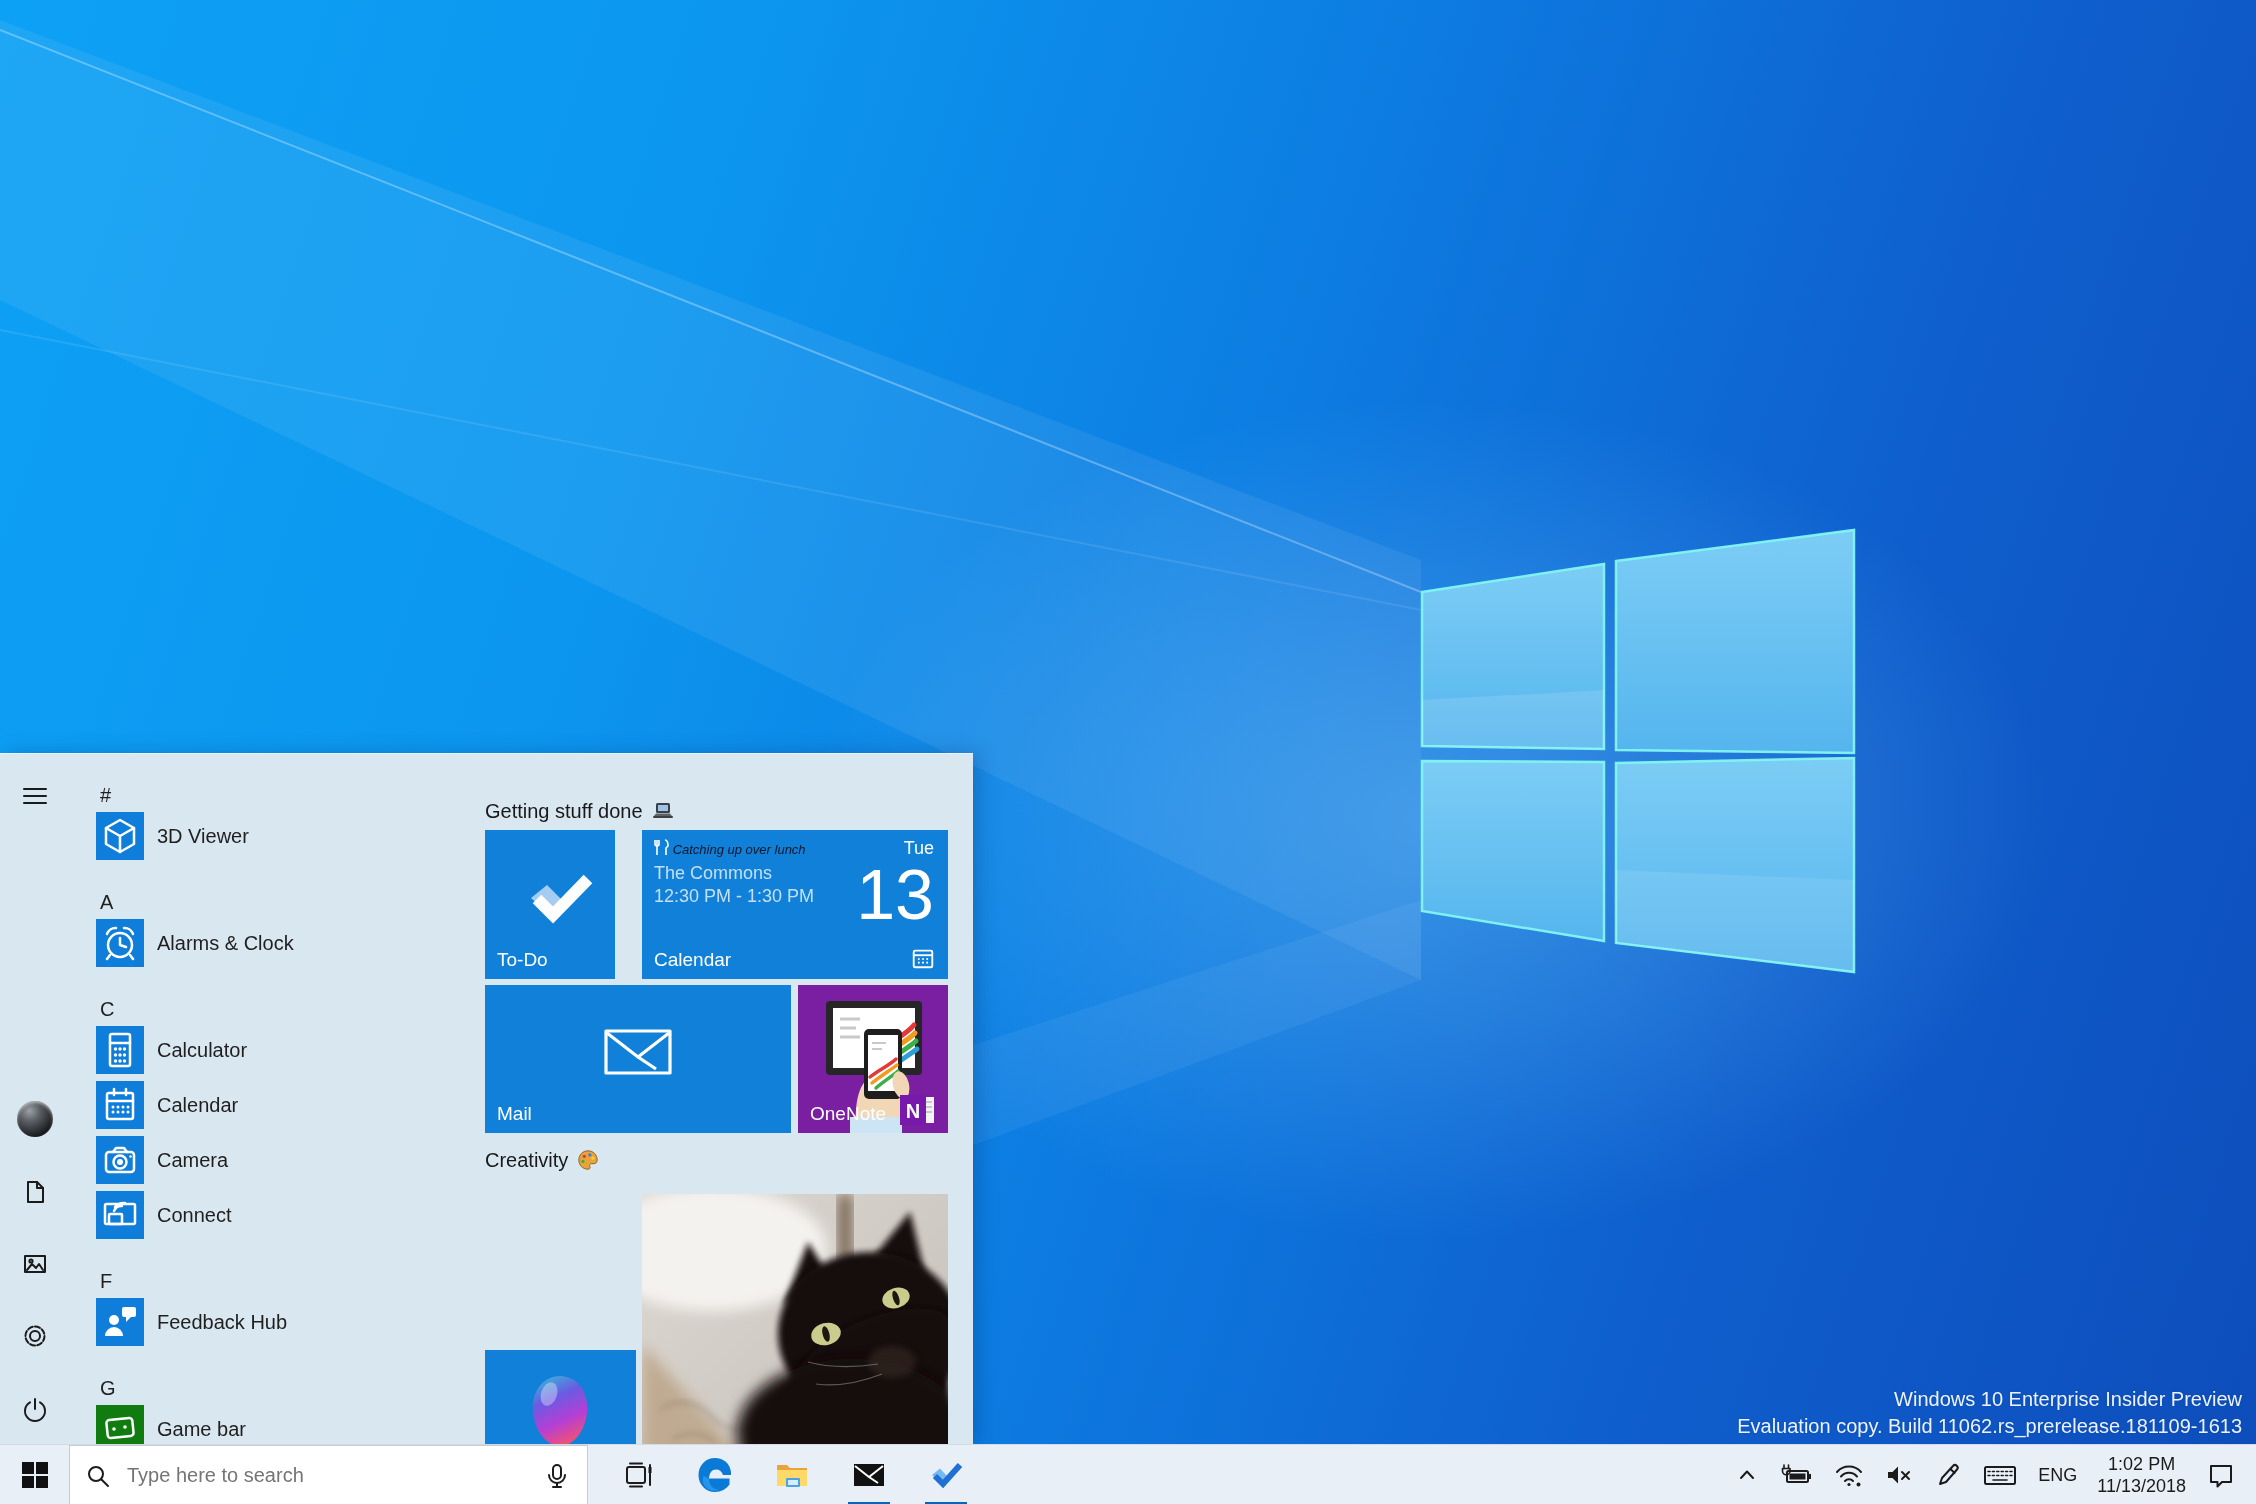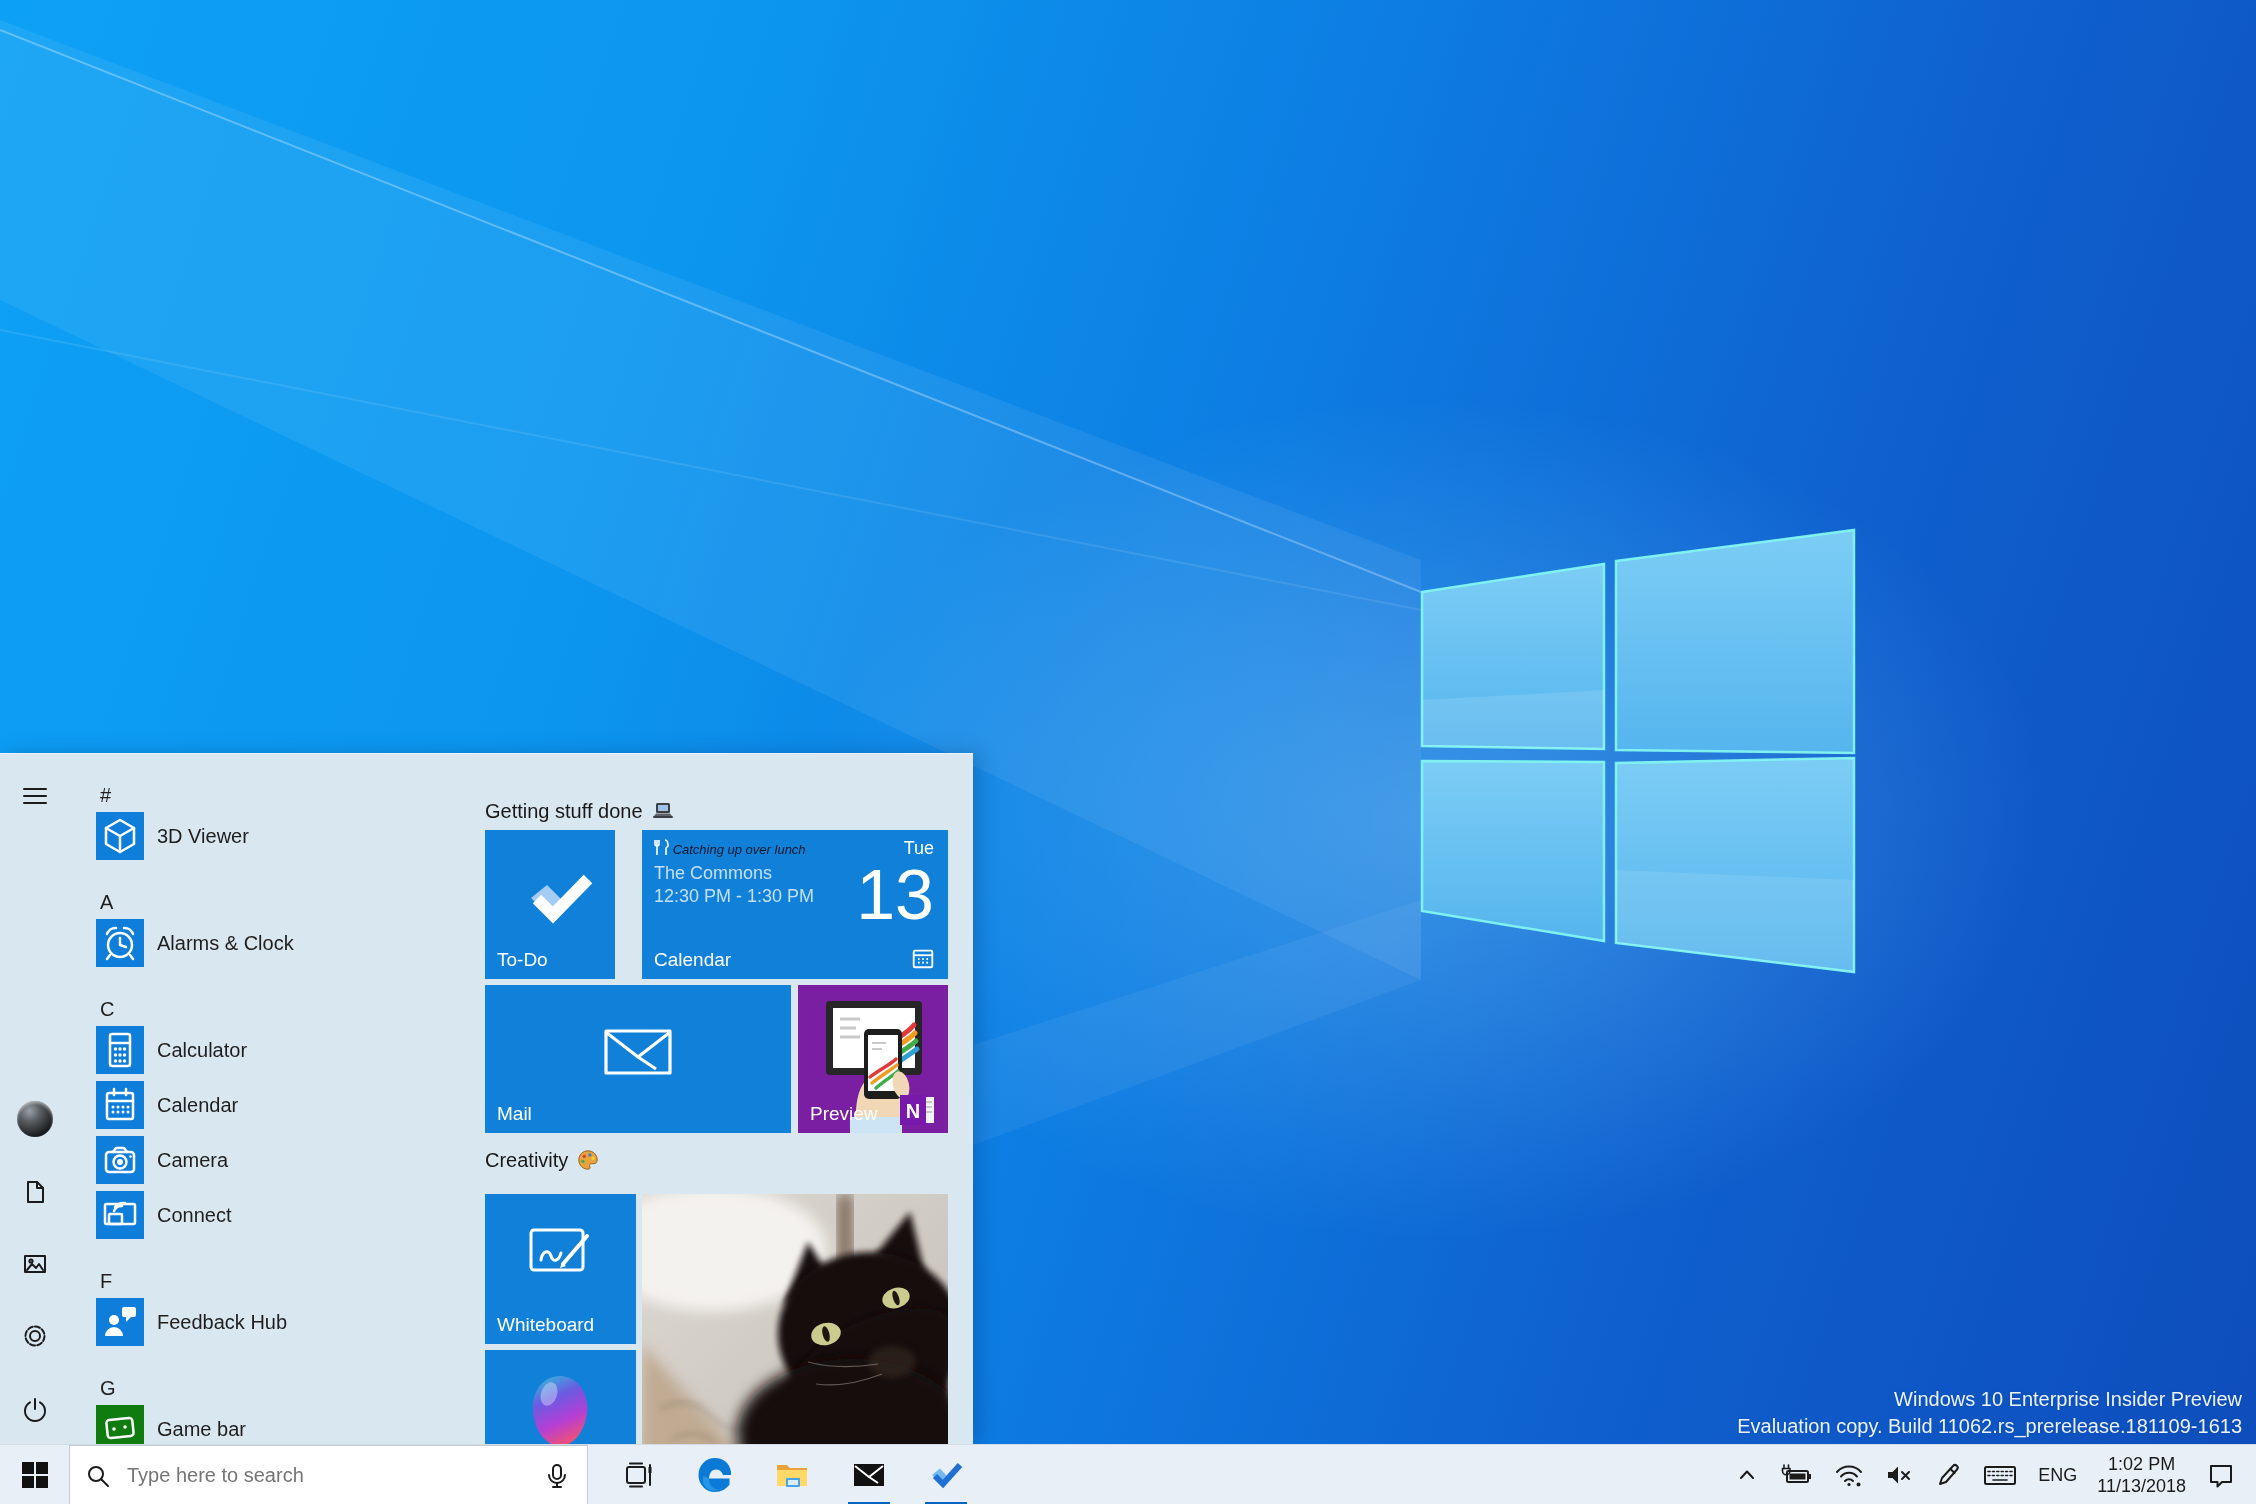--- a/index.html
+++ b/index.html
@@ -350,21 +350,21 @@
               <line x1="74" y1="64" x2="84" y2="64"></line>
             </g>
           <g stroke-width="3.5" fill="none" stroke-linecap="round">
             <path d="M72,92 C82,84 92,80 98,74" stroke="#e23a3a"></path>
             <path d="M74,98 C84,90 94,84 99,80" stroke="#f09a1f"></path>
             <path d="M78,103 C86,96 96,90 100,86" stroke="#3fae49"></path>
           </g>
           <ellipse cx="103" cy="100" rx="8" ry="14" fill="#f2d7b6" transform="rotate(-14 103 100)"></ellipse>
           <rect x="52" y="132" width="52" height="16" fill="#cde4f5"></rect>
         </svg>
-        <div class="tile-label">Preview</div>
+        <div class="tile-label">OneNote</div>
         <svg class="onenote-badge" width="40" height="34" viewBox="0 0 40 34">
           <rect x="26" y="4" width="10" height="26" fill="#f3f3f3"></rect>
             <g stroke="#b9b9b9" stroke-width="1.5">
               <line x1="28" y1="9" x2="34" y2="9"></line>
               <line x1="28" y1="14" x2="34" y2="14"></line>
               <line x1="28" y1="19" x2="34" y2="19"></line>
             </g>
           <rect x="2" y="2" width="26" height="30" fill="#7719aa"></rect>
           <text x="15" y="25" font-size="20" font-weight="bold" fill="#fff" text-anchor="middle" font-family="Liberation Sans, sans-serif">N</text>
         </svg>
@@ -374,31 +374,20 @@
         <span>Creativity</span>
         <svg width="24" height="22" viewBox="0 0 24 24">
             <path d="M12,2 C6,2 2,6.5 2,12 C2,17.5 6,22 12,22 C14,22 14.8,20.8 14,19.2 C13.2,17.6 14,16 16,16 L18.5,16 C20.5,16 22,14.5 22,12 C22,6.5 18,2 12,2 Z" fill="#e8a33d" stroke="#8a5b1d" stroke-width="1"></path>
             <circle cx="8" cy="8" r="1.8" fill="#d23b3b"></circle>
             <circle cx="14" cy="6.5" r="1.8" fill="#3f7fd4"></circle>
             <circle cx="6.5" cy="13.5" r="1.8" fill="#3fae49"></circle>
             <circle cx="17.5" cy="10" r="1.8" fill="#f2d234"></circle>
           </svg>
       </div>
 
-      <div class="tile" style="left:485px;top:440px;width:151px;height:150px">
-        <svg width="72" height="58" viewBox="0 0 72 58" style="position:absolute;left:40px;top:28px">
-          <g stroke="#fff" stroke-width="3" fill="none" stroke-linecap="round" stroke-linejoin="round">
-            <rect x="6" y="8" width="52" height="40" rx="3"></rect>
-            <path d="M16,38 c1,-9 8,-11 10,-4 c2,7 8,5 10,-3"></path>
-            <line x1="38" y1="42" x2="62" y2="14" stroke-width="4"></line>
-          </g>
-          <polygon points="35,46 41,44 37,40" fill="#fff"></polygon>
-        </svg>
-        <div class="tile-label">Whiteboard</div>
-      </div>
 
       <div class="tile" style="left:642px;top:440px;width:306px;height:306px;background:#cfc9c3">
         <svg width="306" height="306" viewBox="0 0 306 306">
           <defs>
             <filter id="b1">
                 <feGaussianBlur stdDeviation="7"></feGaussianBlur>
               </filter>
             <filter id="b2">
                 <feGaussianBlur stdDeviation="3"></feGaussianBlur>
               </filter>

